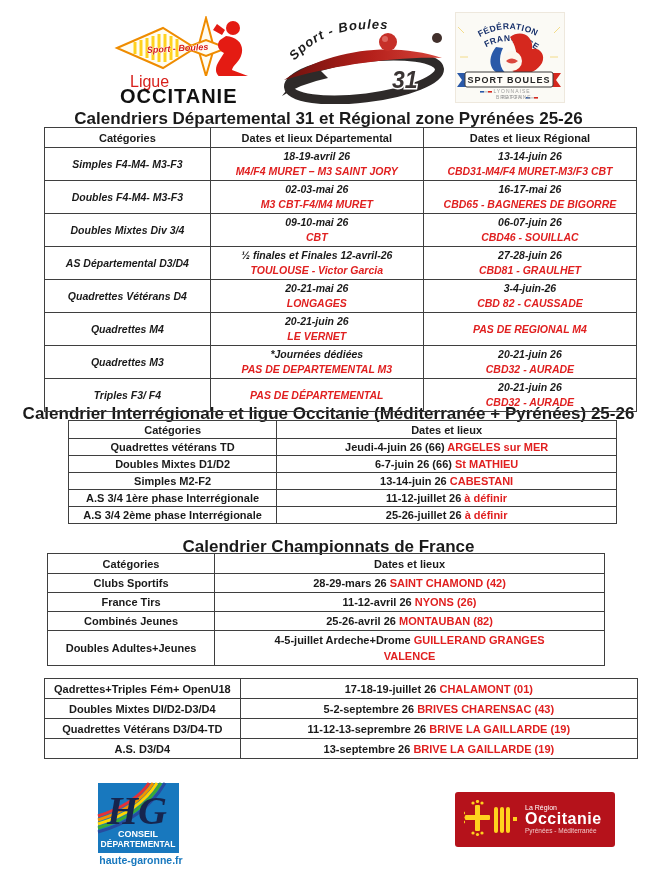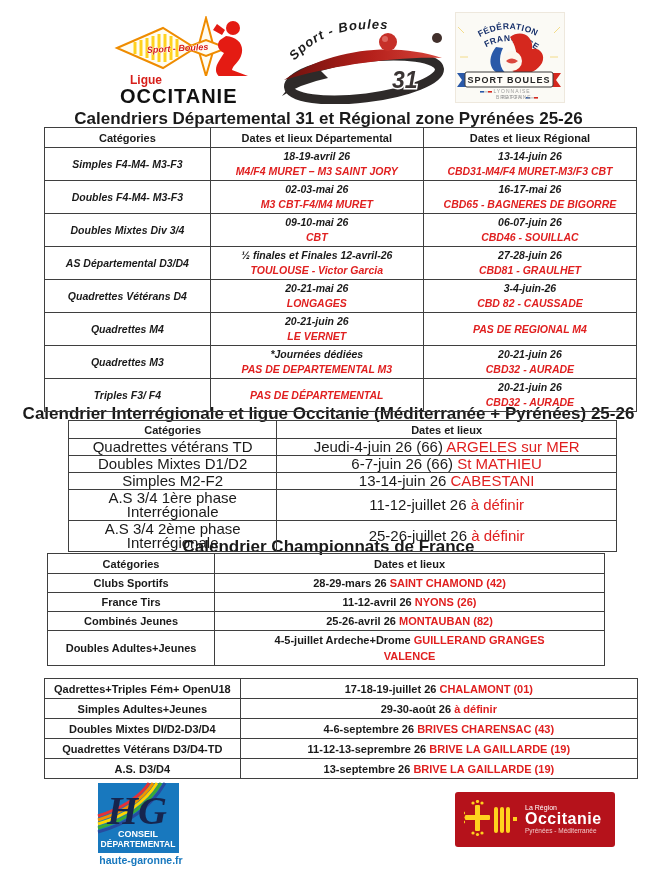--- a/index.html
+++ b/index.html
@@ -21,36 +21,36 @@
   .tblwrap th{font-size:11px;font-weight:bold;color:#1a1a1a;font-style:normal;height:17px;text-align:center;}
   .blk{color:#1a1a1a;}
   .red{color:#e02020;}
   .ln{line-height:14px;}
 
   .w-t1{left:44px;top:127px;width:593px;}
   .w-t1 tbody td{font-size:10.5px;font-weight:bold;font-style:italic;height:30px;}
   .w-t1 .ln{line-height:15px;}
 
   .w-t2{left:68px;top:420px;width:549px;}
-  .w-t2 tbody td{font-size:15px;font-weight:normal;height:14px;}
+  .w-t2 tbody td{font-size:11px;font-weight:bold;height:14px;}
   .w-t2 th{height:15px;}
   .w-t2 .ln{line-height:14px;}
 
   .w-t3{left:47px;top:553px;width:558px;}
   .w-t3 tbody td{font-size:11px;font-weight:bold;height:16px;}
   .w-t3 .ln{line-height:16px;}
 
   .w-t4{left:44px;top:678px;width:594px;}
   .w-t4 tbody td{font-size:11px;font-weight:bold;height:17px;}
   .w-t4 .ln{line-height:16px;}
 
   
   .logo{position:absolute;}
   .logo-ligue{left:113px;top:16px;width:152px;height:96px;}
-  .ligue-text1{position:absolute;left:17px;top:57px;font-size:12px;font-weight:bold;color:#d71f1a;}
+  .ligue-text1{position:absolute;left:17px;top:57px;font-size:16px;font-weight:normal;color:#d71f1a;}
   .ligue-text2{position:absolute;left:7px;top:69px;font-size:20px;font-weight:bold;
                color:#111;letter-spacing:1px;}
   .logo-cd31{left:276px;top:12px;width:176px;height:92px;}
   .logo-ffsb{left:455px;top:12px;width:108px;height:89px;background:#fbfaf5;
              border:1px solid #eee8dd;}
 
   
   .foot-hg{position:absolute;left:97px;top:782px;width:100px;height:88px;}
   .hg-url{position:absolute;left:-6px;top:72px;width:100px;text-align:center;
           font-size:10.5px;font-weight:bold;color:#1878be;text-decoration:none;display:block;}
@@ -402,32 +402,24 @@
           <tr>
             <td>
               <div class="ln"><span class="blk">Qadrettes+Triples Fém+ OpenU18</span></div>
             </td>
             <td>
               <div class="ln"><span class="blk">17-18-19-juillet 26 </span><span class="red">CHALAMONT (01)</span></div>
             </td>
           </tr>
           <tr>
             <td>
-              <div class="ln"><span class="blk">Simples Adultes+Jeunes</span></div>
-            </td>
-            <td>
-              <div class="ln"><span class="blk">29-30-août 26 </span><span class="red">à définir</span></div>
-            </td>
-          </tr>
-          <tr>
-            <td>
               <div class="ln"><span class="blk">Doubles Mixtes DI/D2-D3/D4</span></div>
             </td>
             <td>
-              <div class="ln"><span class="blk">4-6-septembre 26 </span><span class="red">BRIVES CHARENSAC (43)</span></div>
+              <div class="ln"><span class="blk">5-2-septembre 26 </span><span class="red">BRIVES CHARENSAC (43)</span></div>
             </td>
           </tr>
           <tr>
             <td>
               <div class="ln"><span class="blk">Quadrettes Vétérans D3/D4-TD</span></div>
             </td>
             <td>
               <div class="ln"><span class="blk">11-12-13-seprembre 26 </span><span class="red">BRIVE LA GAILLARDE (19)</span></div>
             </td>
           </tr>

